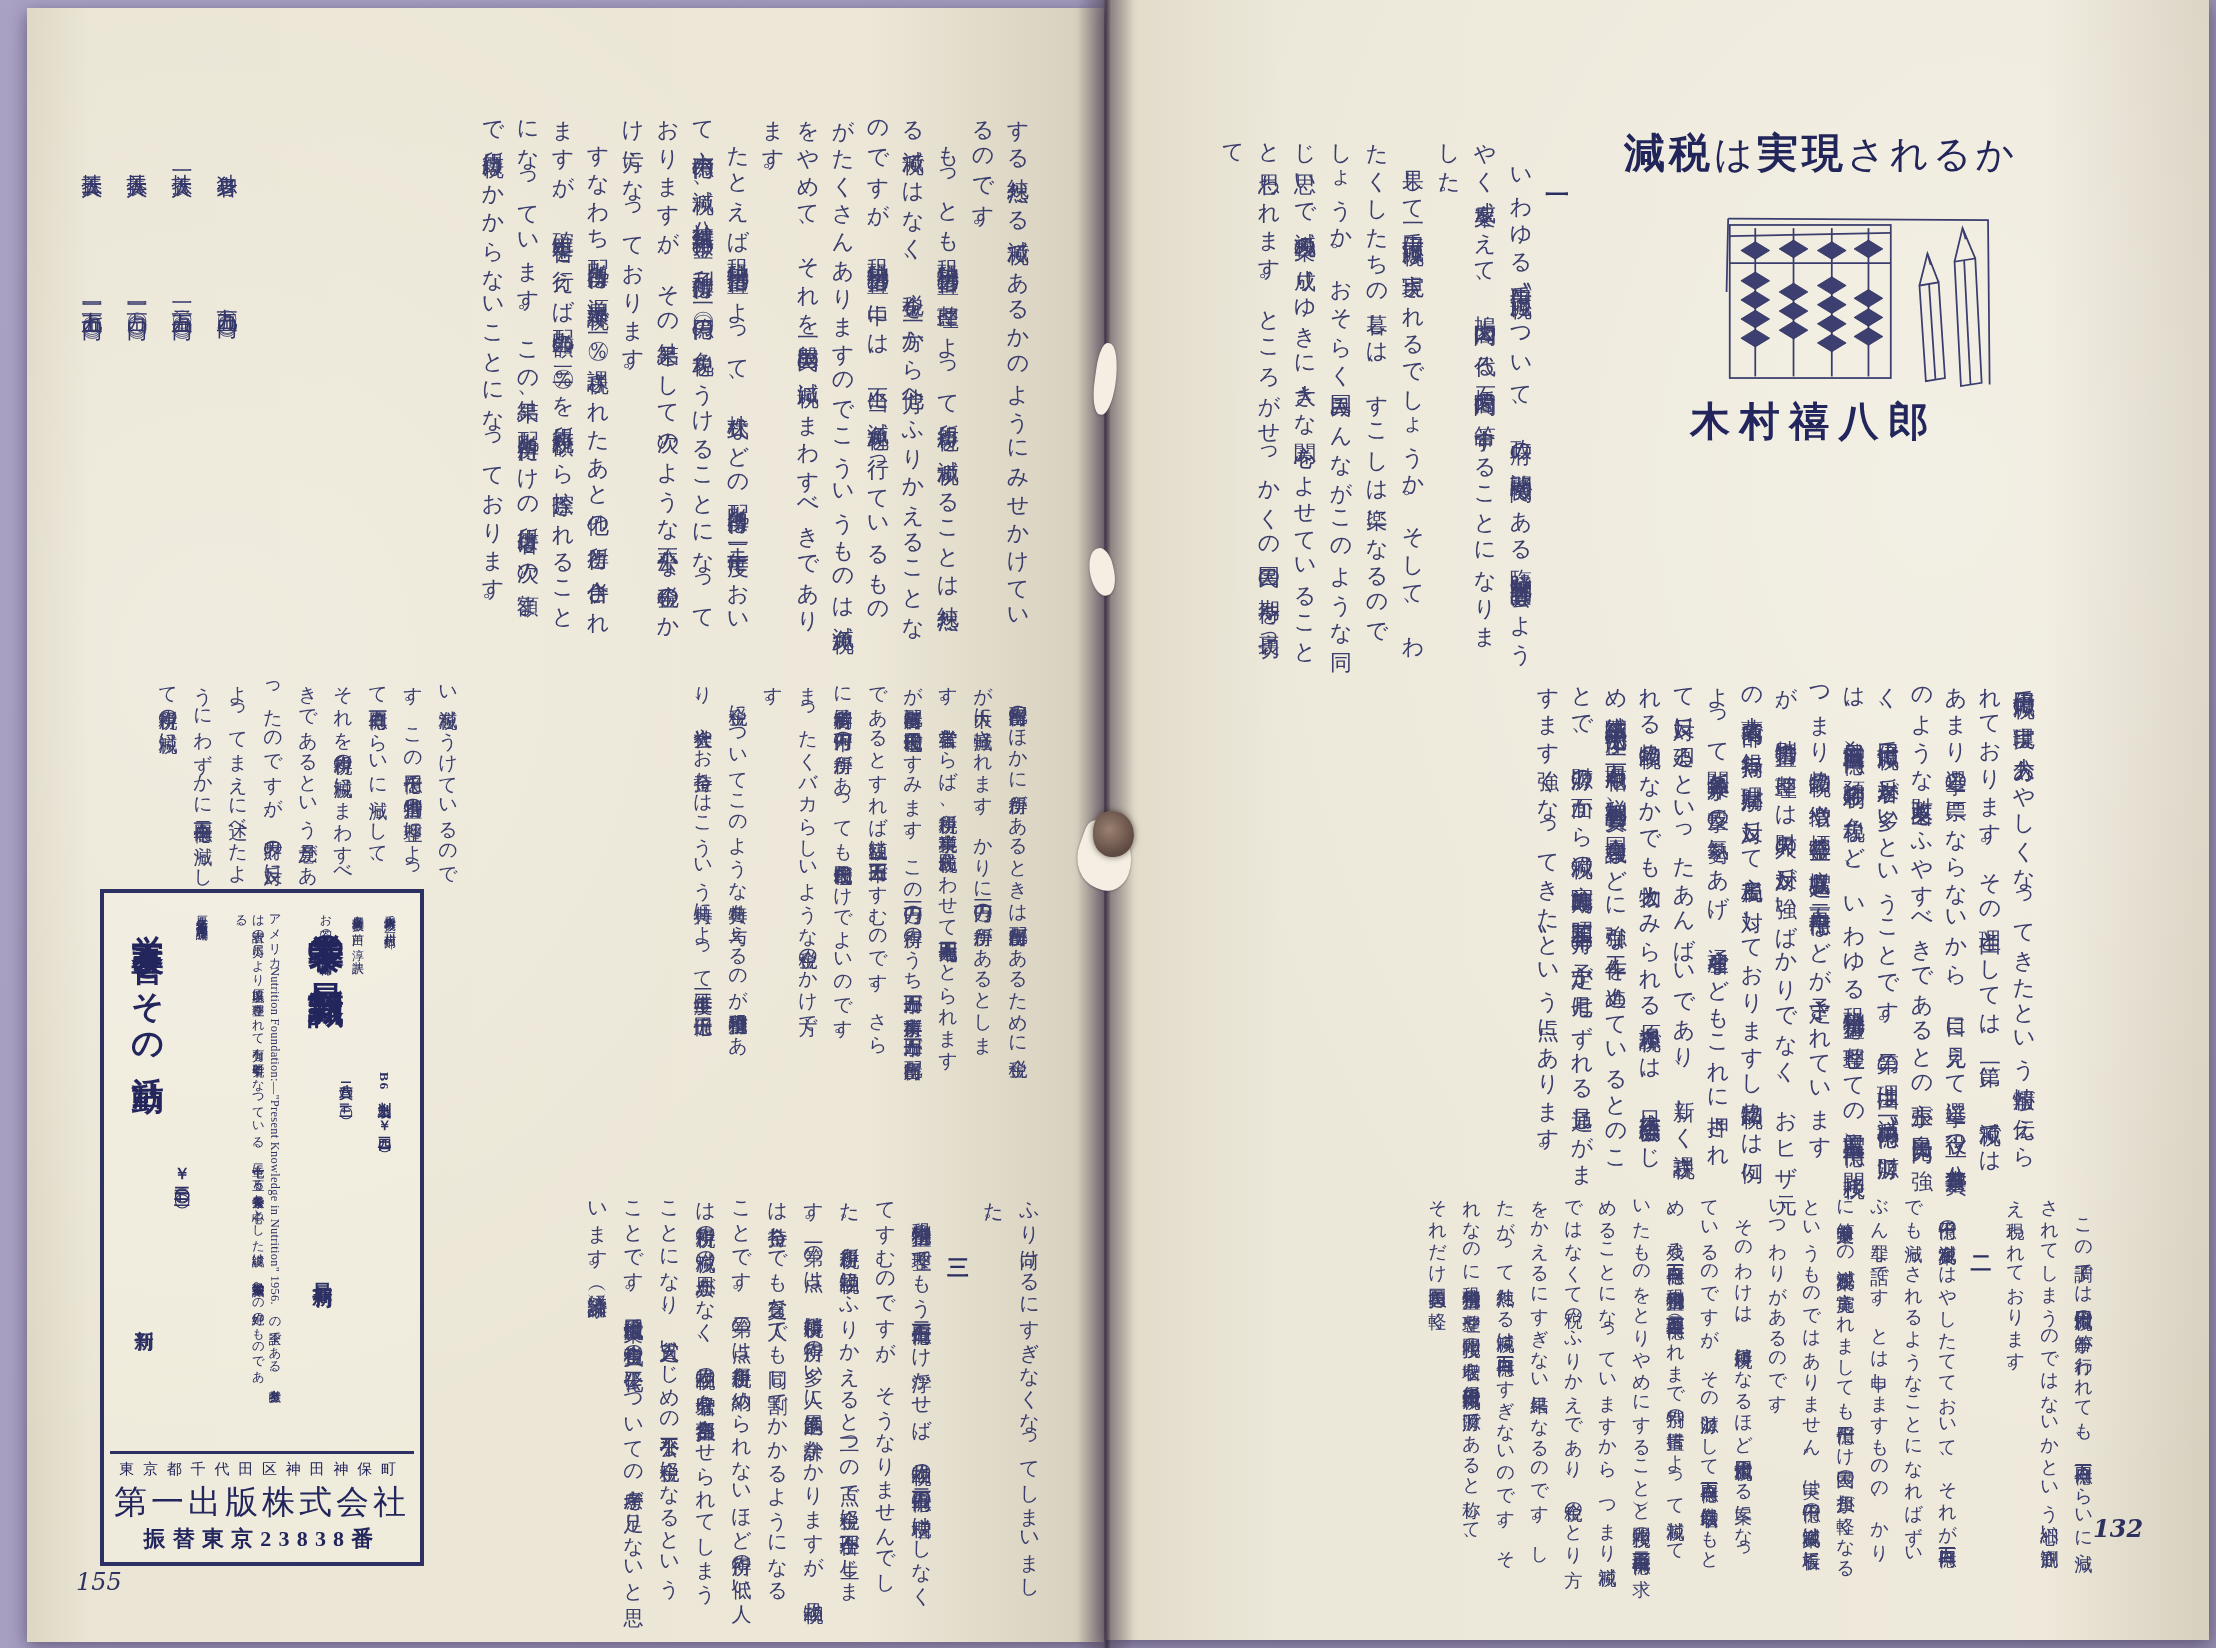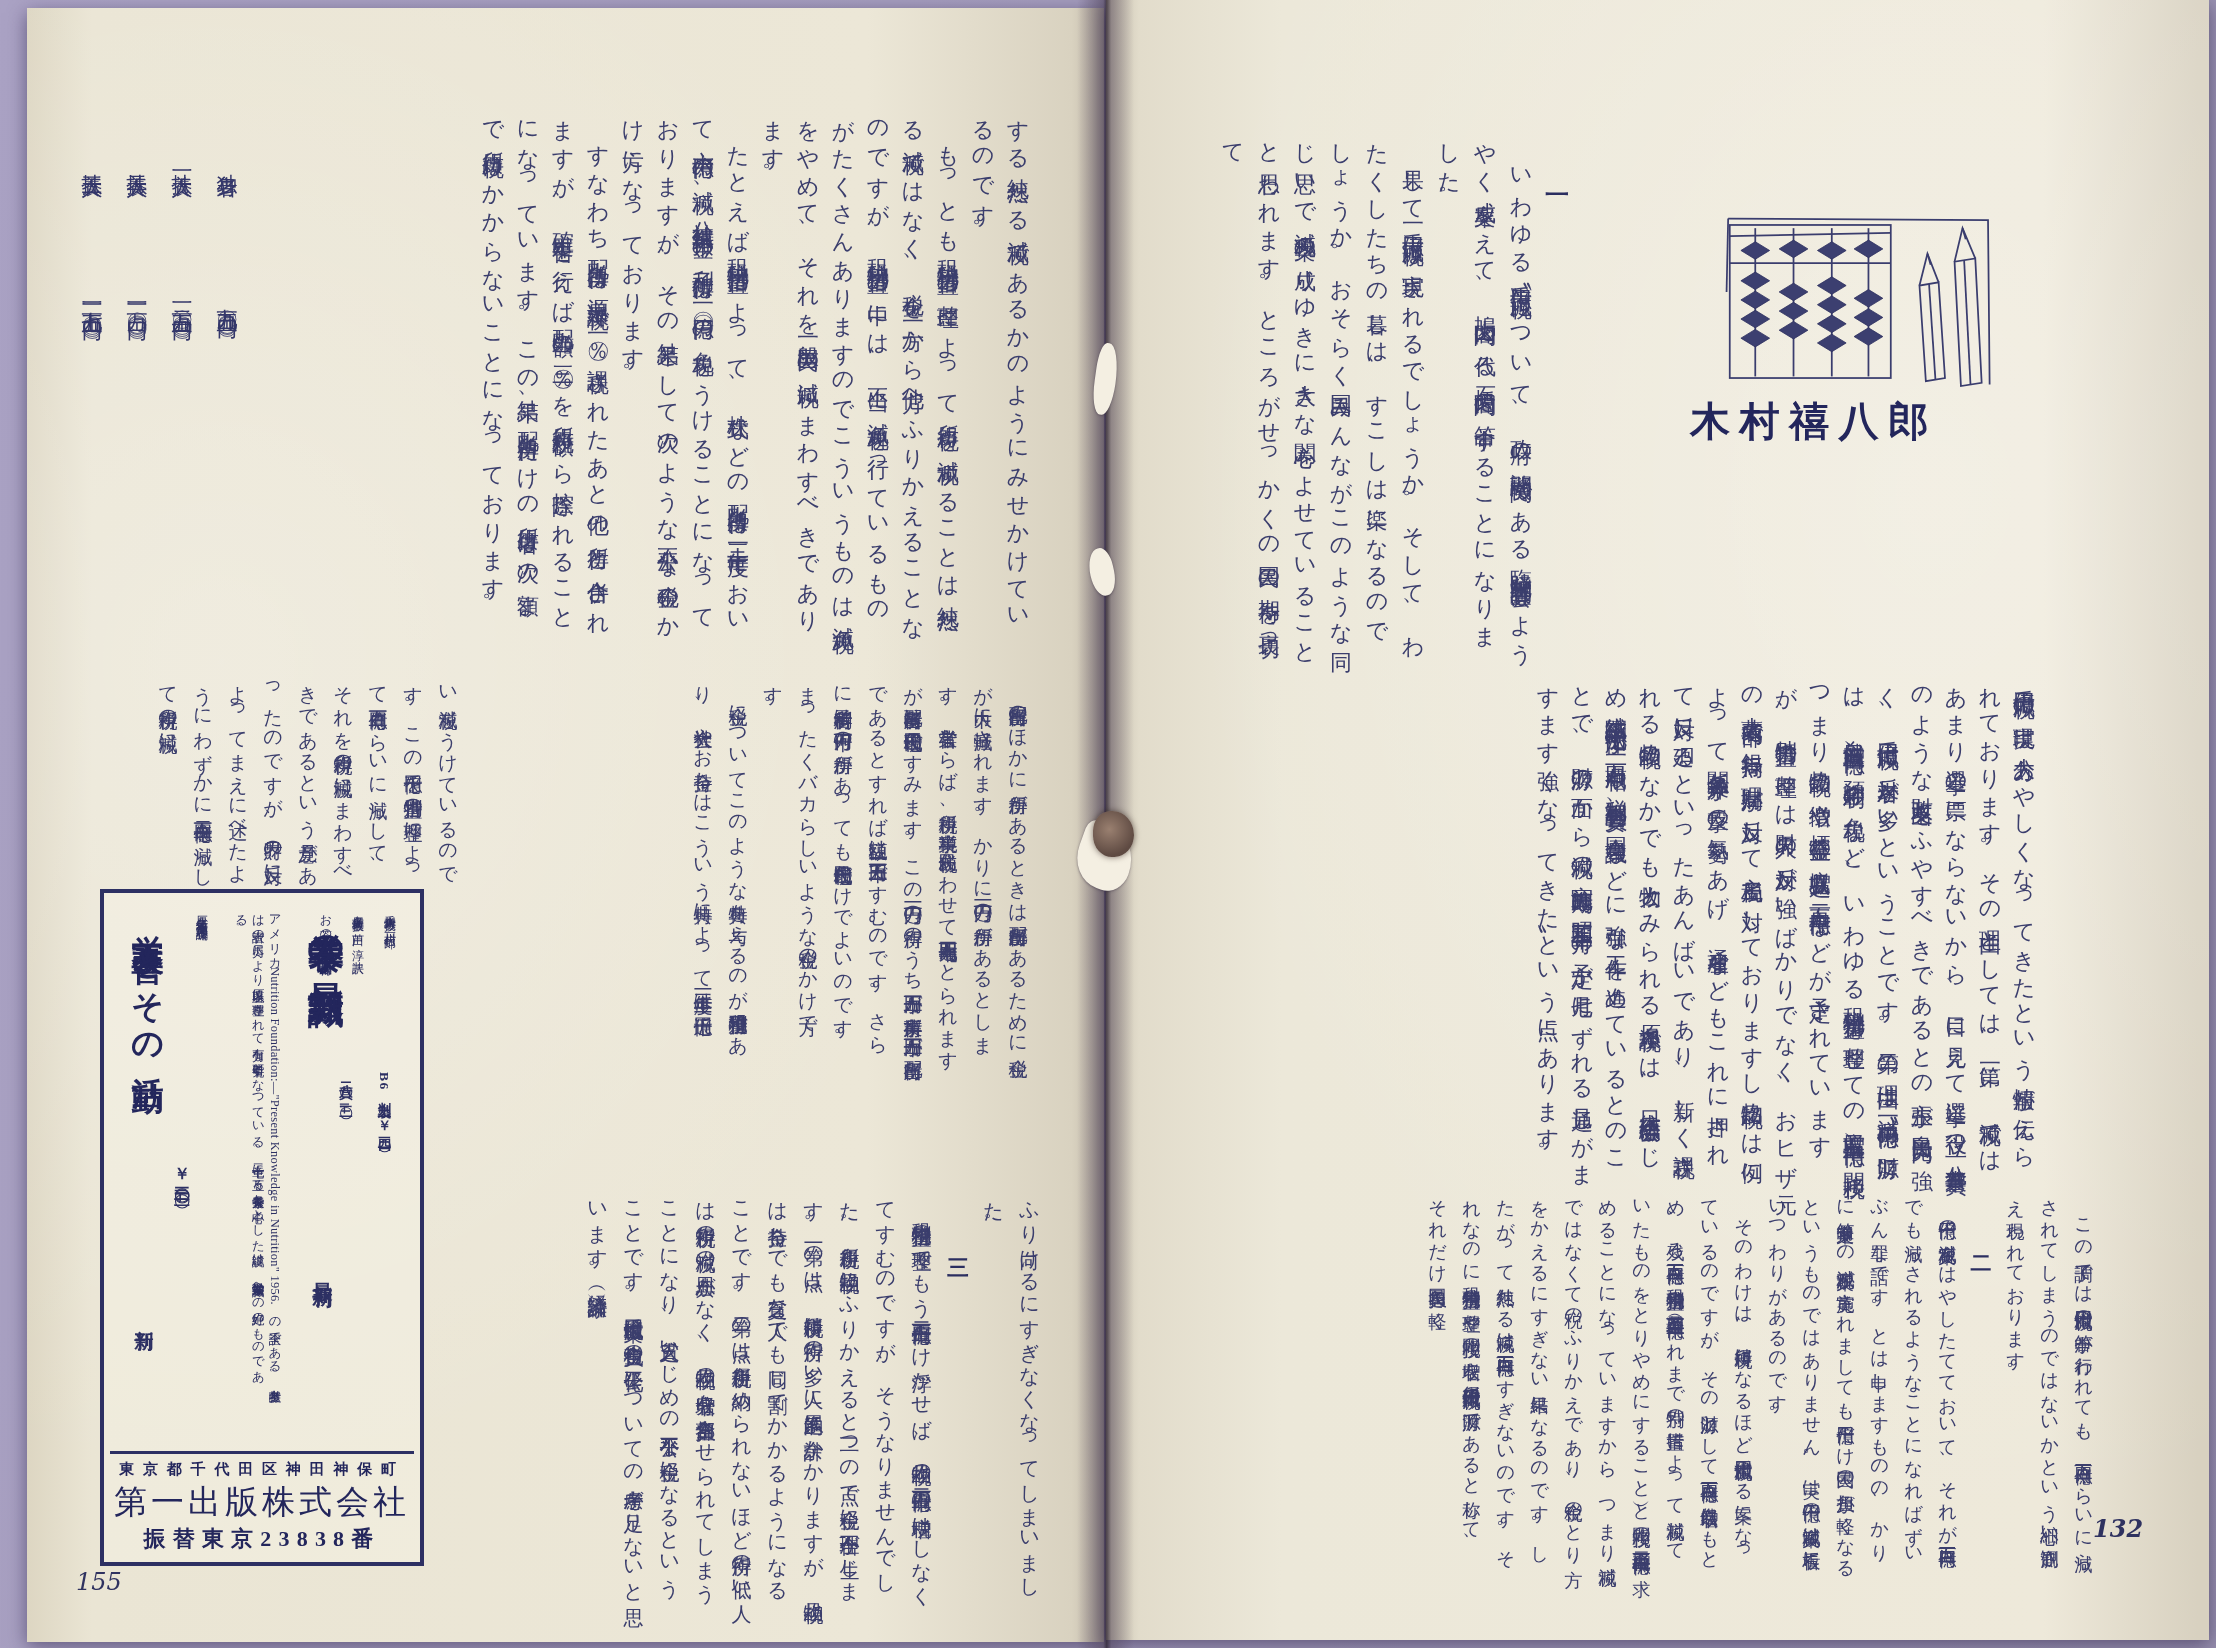--- a/index.html
+++ b/index.html
@@ -71,21 +71,21 @@
   #ad-specs{top:179px;right:9.6px;font-size:13.5px;letter-spacing:1.6px;line-height:25px;font-weight:bold;}
   #ad-title{top:11px;right:70px;font-size:36px;font-weight:bold;letter-spacing:2.4px;color:#23265c;}
   #ad-badge1{top:373px;right:83px;font-size:20px;font-weight:bold;letter-spacing:3.2px;}
   #ad-body{top:12.8px;right:137px;width:100px;height:486px;font-size:12.4px;letter-spacing:0.3px;line-height:16.7px;}
   #ad-editor{top:12.8px;left:89px;font-size:12px;letter-spacing:1.2px;}
   #ad-title2{top:16px;left:22px;font-size:32px;font-weight:bold;letter-spacing:4.8px;color:#23265c;}
   #ad-badge2{top:422px;left:27px;font-size:19px;font-weight:bold;letter-spacing:2.4px;}
   #ad-price2{top:263px;left:67px;font-size:16px;letter-spacing:1.6px;font-weight:bold;}
   #ad-divider{left:6.4px;right:6.4px;top:558px;border-top:3.2px solid #2d3063;height:0;}
   .ad-h{left:0;right:0;text-align:center;color:#23265c;white-space:nowrap;}
-  #ad-address{top:567px;font-size:15px;letter-spacing:8.8px;font-weight:bold;}
+  #ad-address{top:567px;font-size:15px;letter-spacing:8.8px;font-weight:normal;}
   #ad-publisher{top:587px;font-size:33px;letter-spacing:4px;font-weight:normal;}
   #ad-postal{top:631px;font-size:22px;letter-spacing:7.2px;font-weight:bold;}
   svg .ink{stroke:#3a3d6e;fill:none;stroke-width:2.2;}
   svg .bead{fill:#3c3f70;stroke:#2c2f5e;stroke-width:1;}
 </style>
 </head>
 <body>
 
 <div id="canvas">
 
@@ -149,20 +149,23 @@
       <div class="abs ad-h" id="ad-address">東京都千代田区神田神保町</div>
       <div class="abs ad-h" id="ad-publisher">第一出版株式会社</div>
       <div class="abs ad-h" id="ad-postal">振替東京23838番</div>
     </div>
 
     <div class="pagenum" style="left:49px;top:1560px;">155</div>
   </div>
 
   <div class="page" id="page-right">
 
+    <div id="article-title">
+      <span class="kanji">減税</span><span class="kana">は</span><span class="kanji">実現</span><span class="kana">されるか</span>
+    </div>
 
     <div id="illus-box">
       <svg width="279" height="179" viewBox="0 0 350 224">
         <path class="ink" d="M14,8 L340,10 L342,216" stroke-width="1.6"></path>
         <path class="ink" d="M14,8 L12,100" stroke-width="1.2"></path>
 
         <rect class="ink" x="16" y="16" width="202" height="192" stroke-width="5"></rect>
         <line class="ink" x1="16" y1="64" x2="218" y2="64" stroke-width="5"></line>
         <line class="ink" x1="16" y1="30" x2="218" y2="26" stroke-width="2"></line>
 

